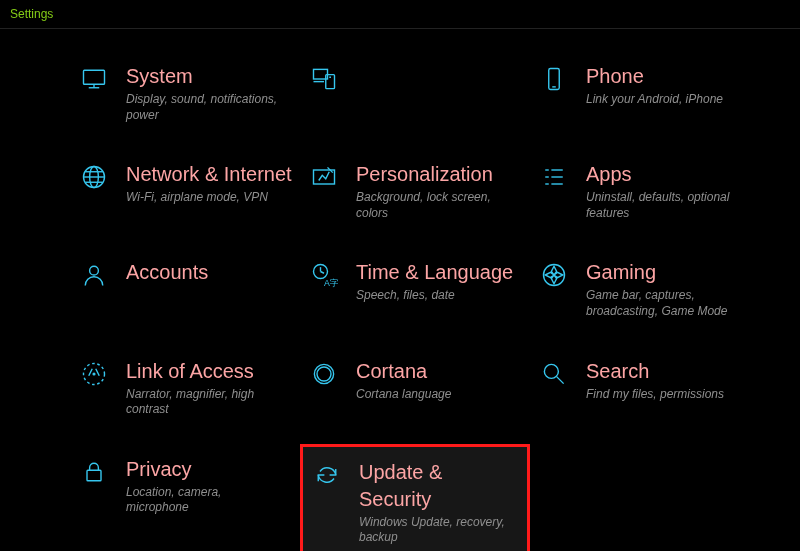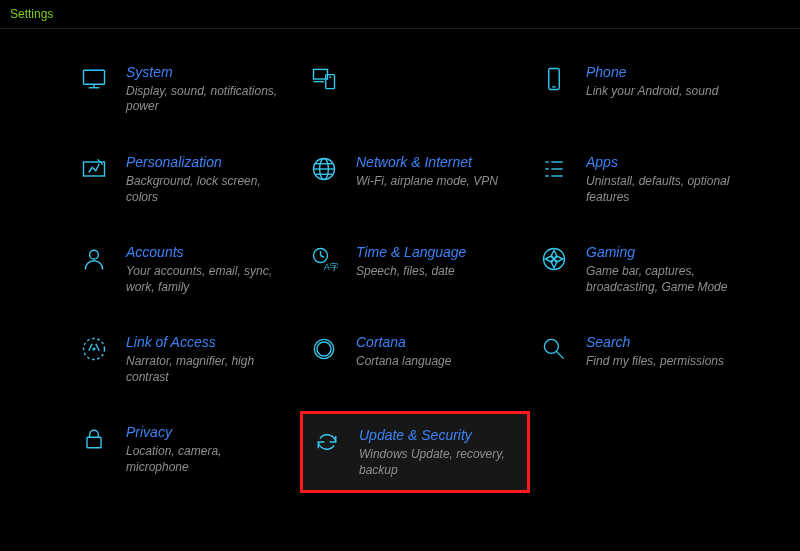--- a/index.html
+++ b/index.html
@@ -49,24 +49,23 @@
     height: 28px;
     stroke: #36c6ee;
     fill: none;
     stroke-width: 1.6;
   }
   .txt {
     padding-left: 16px;
     flex: 1;
   }
   .t-title {
-    font-size: 14px;
-    color: #3b82f6;
+    font-size: 20px;
+    color: #fca5a5;
     line-height: 1.35;
-    font-style: italic;
   }
   .t-desc {
     font-size: 12px;
     color: #8f8f8f;
     line-height: 1.3;
     margin-top: 2px;
     max-width: 160px;
     font-style: italic;
   }
   .highlighted {
@@ -110,51 +109,51 @@
 
   <div class="tile">
     <div class="icon-slot">
       <svg viewBox="0 0 32 32">
           <rect x="10" y="4" width="12" height="24" rx="2"></rect>
           <line x1="14" y1="25" x2="18" y2="25"></line>
         </svg>
     </div>
     <div class="txt">
       <div class="t-title">Phone</div>
-      <div class="t-desc">Link your Android, sound</div>
-    </div>
-  </div>
-
-  <div class="tile">
-    <div class="icon-slot">
-      <svg viewBox="0 0 32 32">
-          <rect x="4" y="8" width="24" height="16"></rect>
-          <path d="M10 20 l4-6 l4 4 l4-8"></path>
-          <line x1="20" y1="5" x2="26" y2="11"></line>
-        </svg>
-    </div>
-    <div class="txt">
-      <div class="t-title">Personalization</div>
-      <div class="t-desc">Background, lock screen, colors</div>
+      <div class="t-desc">Link your Android, iPhone</div>
     </div>
   </div>
 
   <div class="tile">
     <div class="icon-slot">
       <svg viewBox="0 0 32 32">
           <circle cx="16" cy="16" r="12"></circle>
           <ellipse cx="16" cy="16" rx="5" ry="12"></ellipse>
           <line x1="4" y1="16" x2="28" y2="16"></line>
           <line x1="6" y1="10" x2="26" y2="10"></line>
           <line x1="6" y1="22" x2="26" y2="22"></line>
         </svg>
     </div>
     <div class="txt">
       <div class="t-title">Network &amp; Internet</div>
       <div class="t-desc">Wi-Fi, airplane mode, VPN</div>
+    </div>
+  </div>
+
+  <div class="tile">
+    <div class="icon-slot">
+      <svg viewBox="0 0 32 32">
+          <rect x="4" y="8" width="24" height="16"></rect>
+          <path d="M10 20 l4-6 l4 4 l4-8"></path>
+          <line x1="20" y1="5" x2="26" y2="11"></line>
+        </svg>
+    </div>
+    <div class="txt">
+      <div class="t-title">Personalization</div>
+      <div class="t-desc">Background, lock screen, colors</div>
     </div>
   </div>
 
   <div class="tile">
     <div class="icon-slot">
       <svg viewBox="0 0 32 32">
           <line x1="6" y1="8" x2="10" y2="8"></line>
           <line x1="13" y1="8" x2="26" y2="8"></line>
           <line x1="6" y1="16" x2="10" y2="16"></line>
           <line x1="13" y1="16" x2="26" y2="16"></line>
@@ -170,21 +169,20 @@
 
   <div class="tile">
     <div class="icon-slot">
       <svg viewBox="0 0 32 32">
           <circle cx="16" cy="11" r="5"></circle>
           <path d="M6 28 a10 10 0 0 1 20 0"></path>
         </svg>
     </div>
     <div class="txt">
       <div class="t-title">Accounts</div>
-      <div class="t-desc">Your accounts, email, sync, work, family</div>
     </div>
   </div>
 
   <div class="tile">
     <div class="icon-slot">
       <svg viewBox="0 0 32 32">
           <circle cx="12" cy="12" r="8"></circle>
           <line x1="12" y1="7" x2="12" y2="12"></line>
           <line x1="12" y1="12" x2="16" y2="14"></line>
           <text x="16" y="28" font-size="10" fill="#36c6ee" stroke="none">A字</text>

